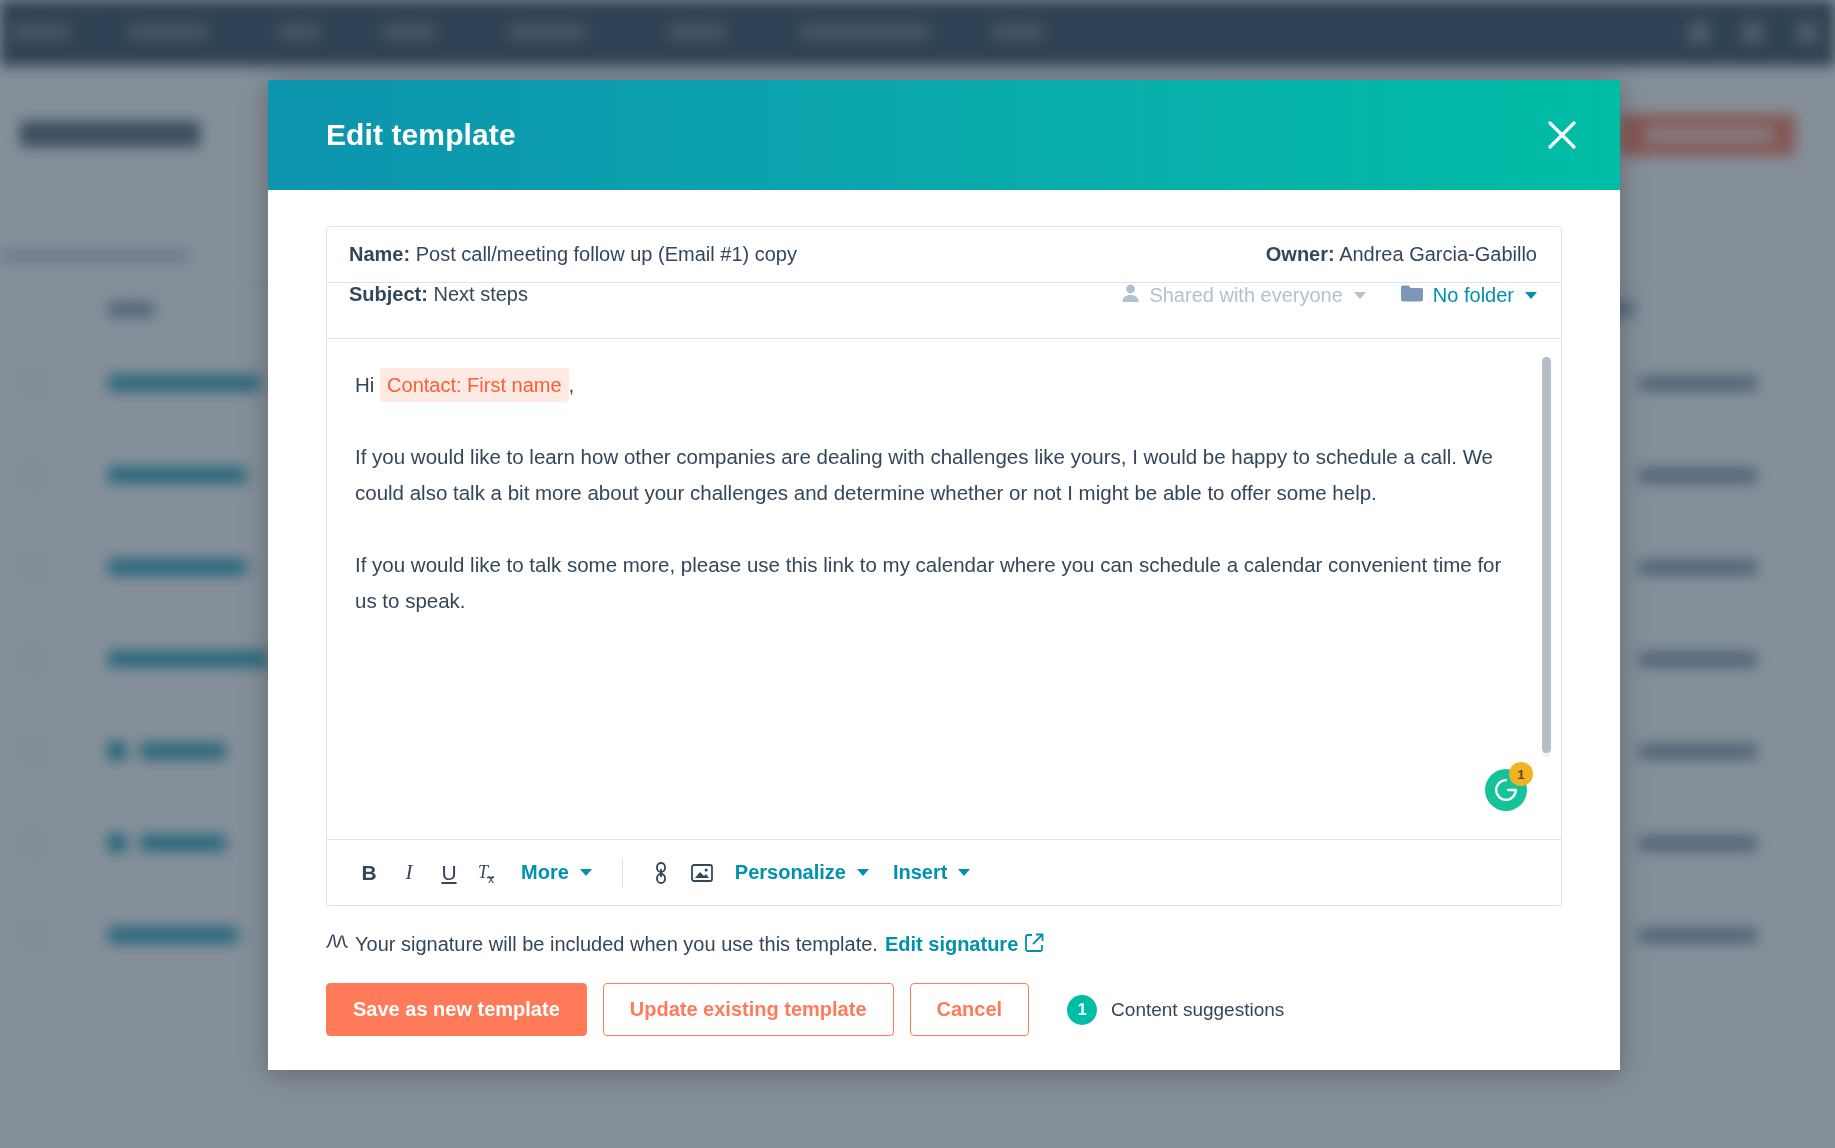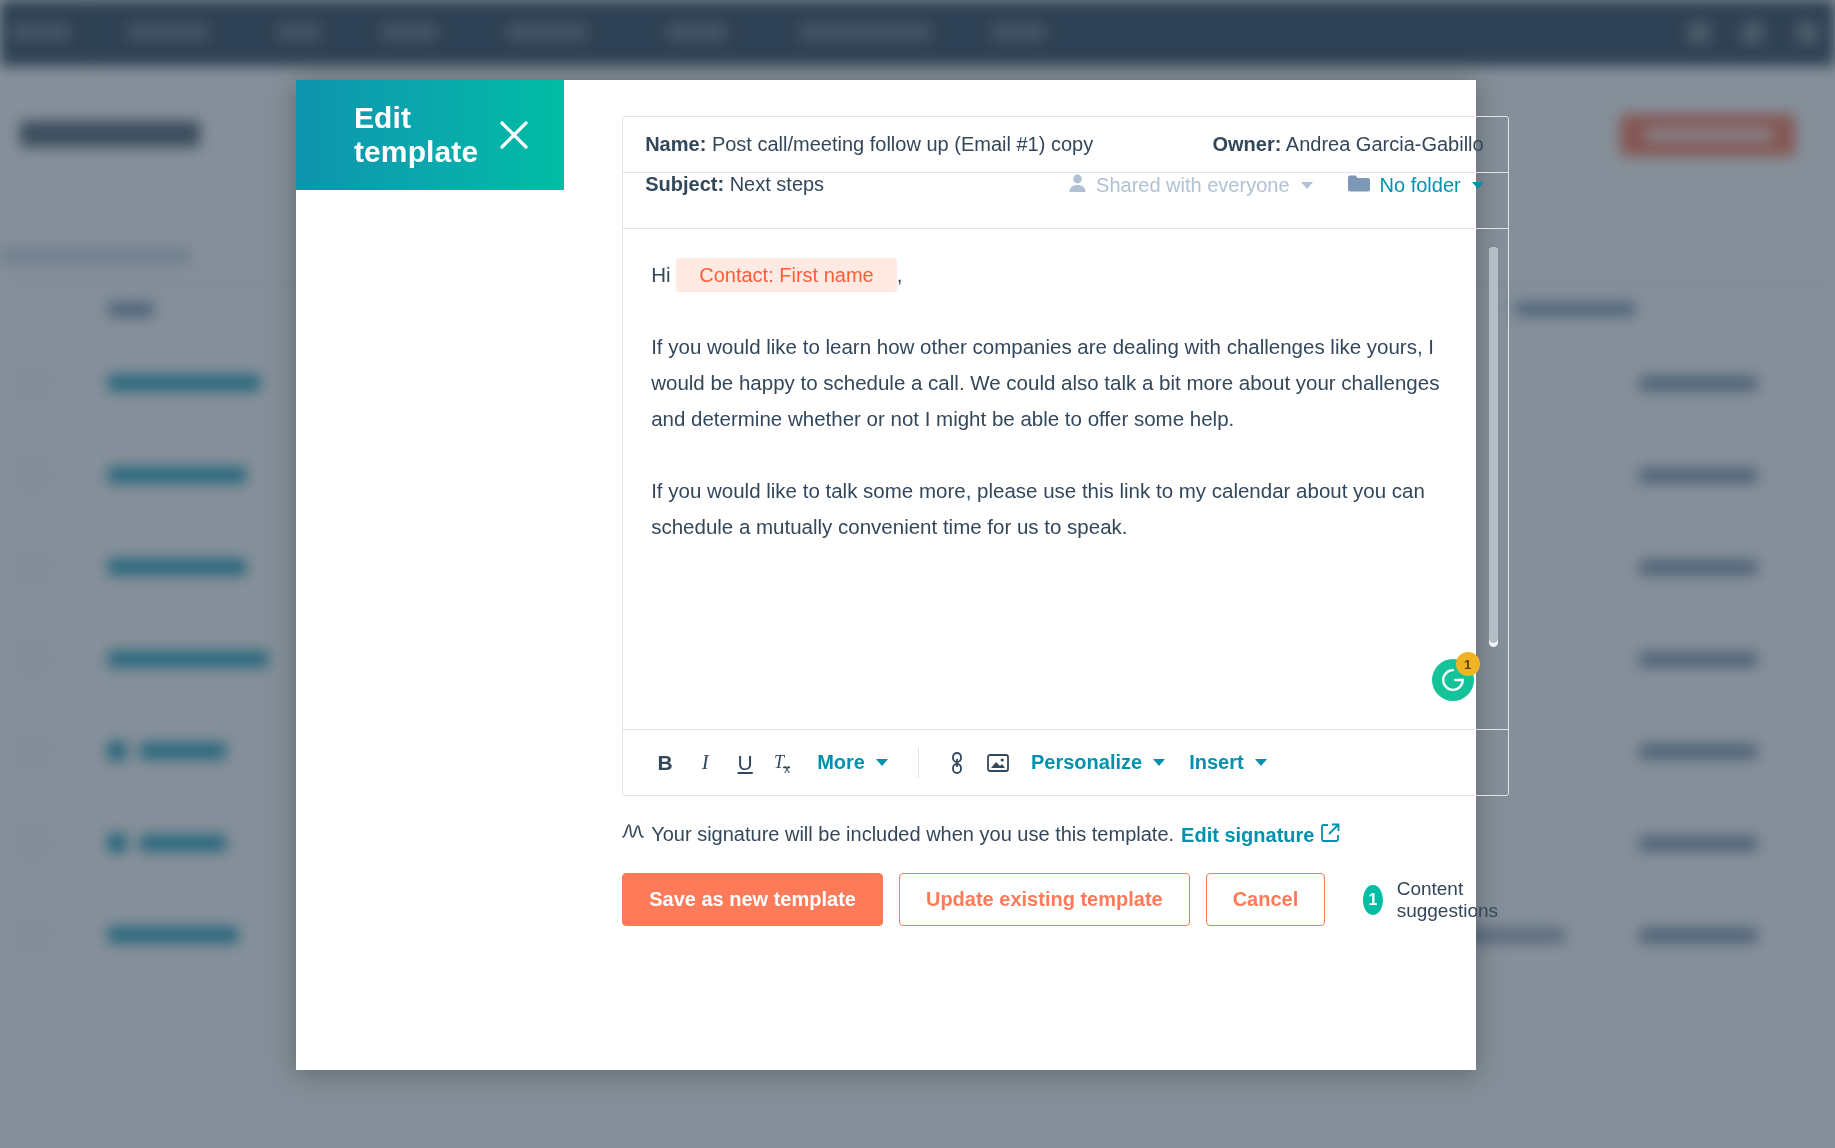--- a/index.html
+++ b/index.html
@@ -85,24 +85,24 @@
   }
   #bg-overlay {
     position: absolute; inset: 0;
     background: rgba(45,62,80,0.58);
   }
 
   
   #modal {
     position: absolute;
     left: 268px; top: 80px;
-    width: 1180px; height: 990px;
+    width: 1352px; height: 990px;
     background: #ffffff;
     box-shadow: 0 4px 26px rgba(0,0,0,.28);
-    display: flex;  margin-left: 28px;
+    display: flex; flex-direction: column;
   }
   #modal-header {
     height: 110px; flex: 0 0 110px;
     background: linear-gradient(90deg, #0d94ae 0%, #0ba6ad 45%, #00bda5 100%);
     display: flex; align-items: center; justify-content: space-between;
     padding: 0 30px 0 58px;
   }
   #modal-title {
     color: #ffffff; font-size: 30px; font-weight: bold; letter-spacing: .1px;
   }
@@ -158,21 +158,21 @@
   #editor-area {
     flex: 1 1 auto; position: relative; overflow: hidden;
     padding: 28px 34px 0 28px;
   }
   .p {
     font-size: 20.5px; color: #33475b; line-height: 36px;
     margin-bottom: 36px;
   }
   .p.last { margin-bottom: 14px; }
   .token {
-    display: inline-block; padding: 3px 23px; border-radius: 3px;
+    display: inline-block; padding: 3px 7px; border-radius: 3px;
     font-size: 20px; line-height: 28px;
   }
   .token-contact { background: #ffeae3; color: #ff5c35; }
   .token-company { background: #d6ecf3; color: #00a4bd; }
   .token-meetings { background: #d6f0e9; color: #00bda5; }
   #clipped-line {
     position: absolute; left: 28px; bottom: 0;
     font-size: 20.5px; color: #33475b;
     height: 11px; overflow: hidden; line-height: 36px;
   }
@@ -222,21 +222,21 @@
   .tb-sep {
     width: 1px; height: 30px; background: #dfe3eb; margin: 0 18px;
   }
 
   
   #signature-row {
     display: flex; align-items: center; gap: 7px;
     margin-top: 26px; font-size: 20px; color: #33475b;
   }
   #signature-link {
-    color: #0091ae; font-weight: bold; display: inline-flex; align-items: flex-end; gap: 7px;
+    color: #0091ae; font-weight: bold; display: inline-flex; align-items: center; gap: 7px;
     cursor: pointer;
   }
 
   
   #footer-row {
     display: flex; align-items: center; gap: 16px;
     margin-top: 26px;
   }
   .btn {
     height: 53px; border-radius: 4px; font-size: 20px; font-weight: bold;
@@ -385,21 +385,21 @@
       <div id="editor-area">
 
         <div class="p">
           <span>Hi</span>
           <span class="token token-contact">Contact: First name</span><span>,</span>
         </div>
 
 
         <div class="p"> If you would like to learn how other companies are dealing with challenges like yours, I would be happy to schedule a call. We could also talk a bit more about your challenges and determine whether or not I might be able to offer some help.</div>
 
-        <div class="p last">If you would like to talk some more, please use this link to my calendar about you can schedule a mutually convenient time for us to speak.</div>
+        <div class="p last">If you would like to talk some more, please use this link to my calendar where you can schedule a calendar convenient time for us to speak.</div>
 
 
         <div id="clipped-line">Best,</div>
 
         <div id="editor-scrollbar">
           <div id="editor-scrollthumb"></div>
         </div>
 
         <div id="grammarly">
           <div id="gram-circle">

